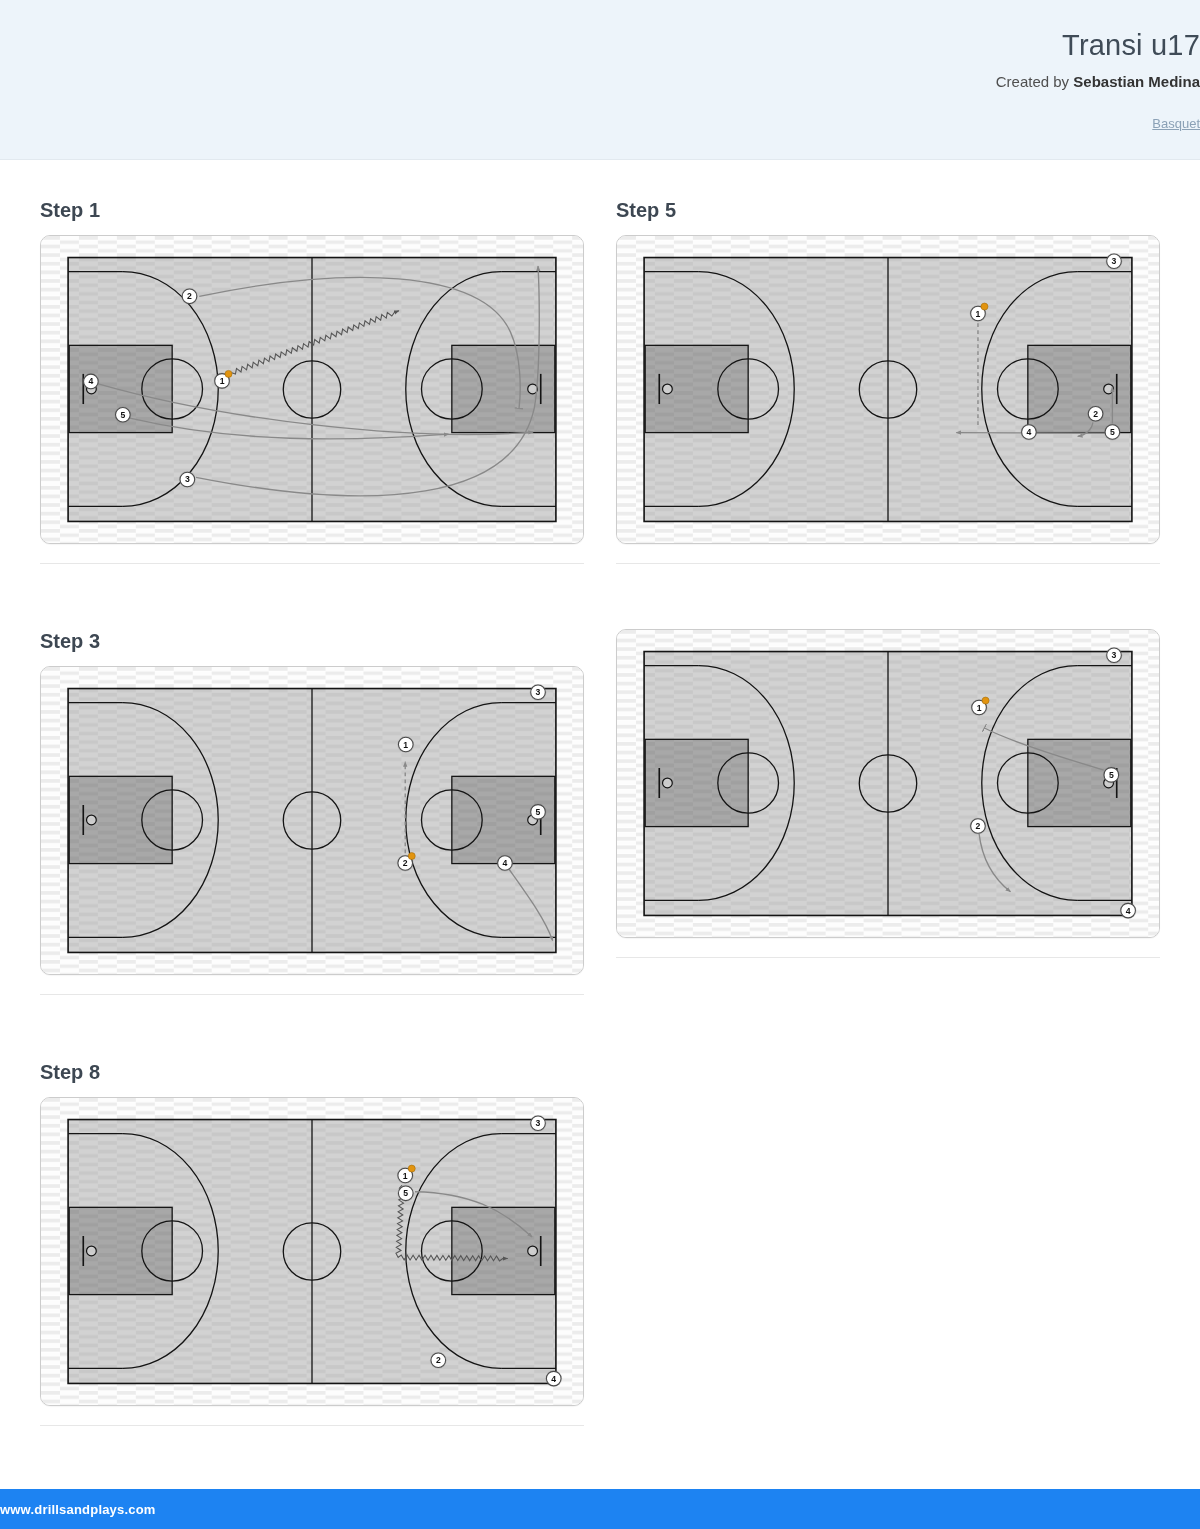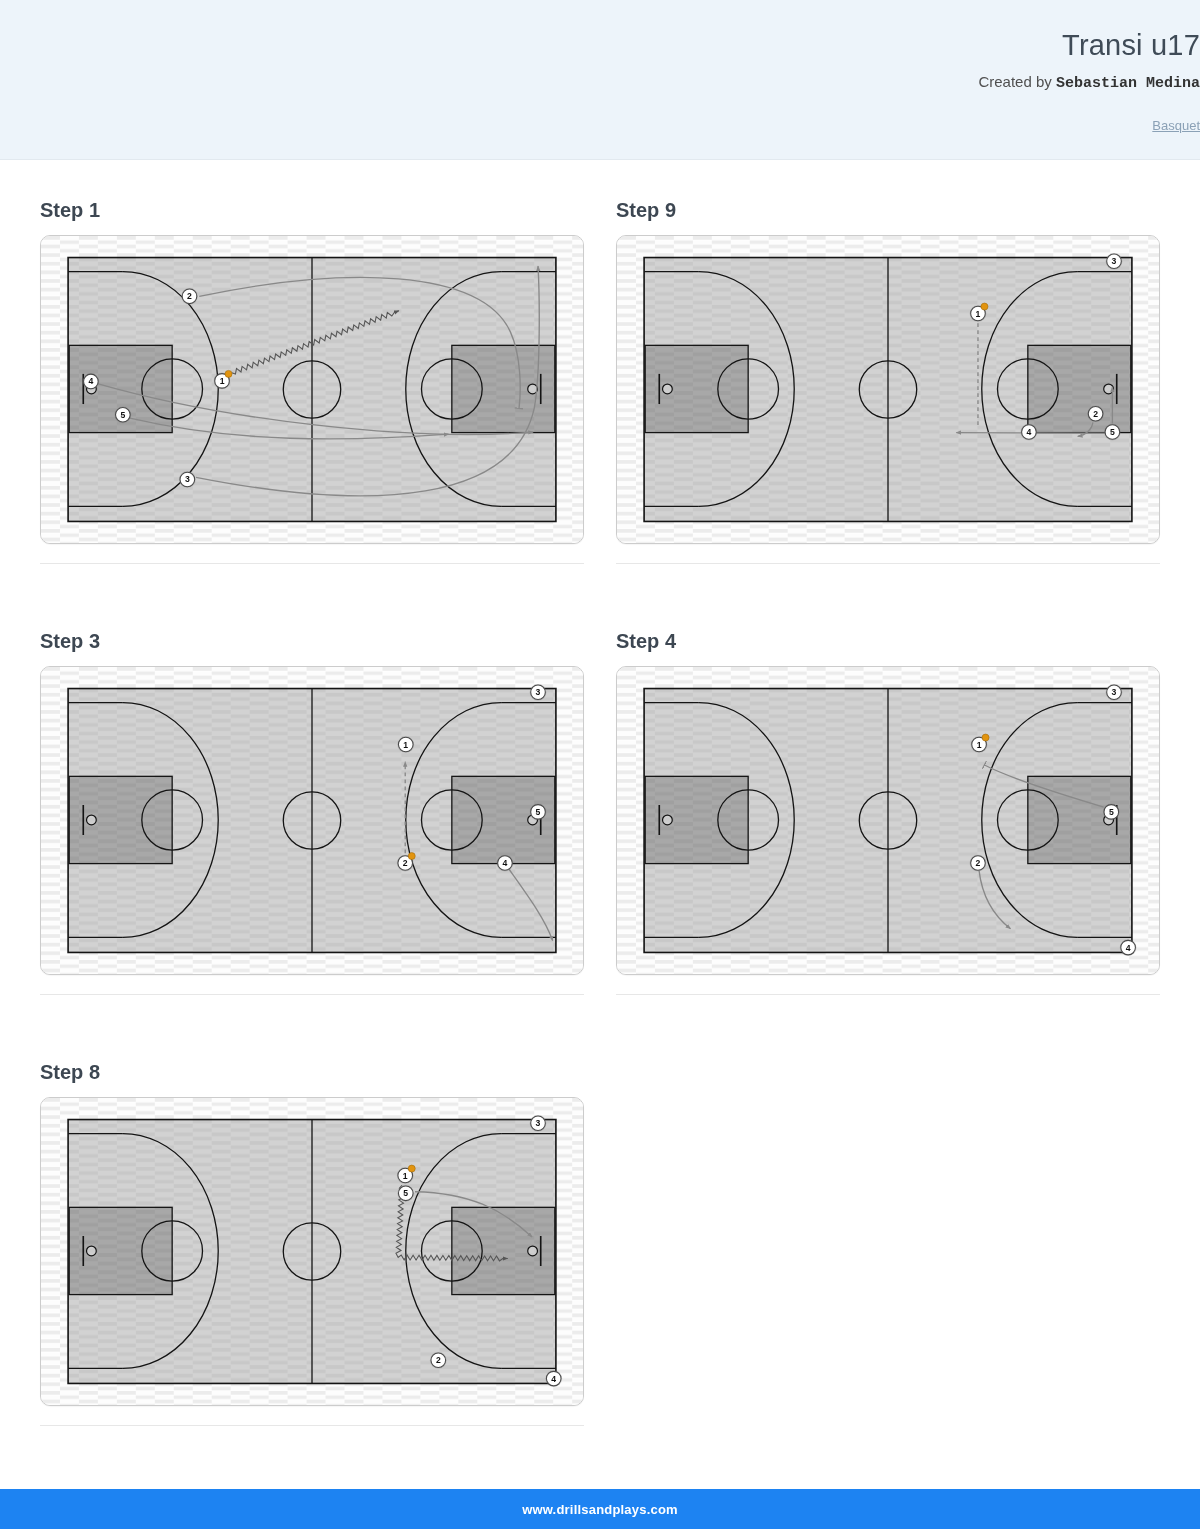--- a/index.html
+++ b/index.html
@@ -13,40 +13,40 @@
   .hdr{
     height:160px;background:#edf4fa;border-bottom:1px solid #e2e9ef;
     text-align:right;box-sizing:border-box;padding-top:27px;
   }
   .hdr h1{
     margin:0;font-size:29px;font-weight:400;color:#3f4b57;line-height:36px;letter-spacing:.2px;
   }
   .hdr .created{
     margin:10px 0 0;font-size:15px;color:#4f4f4f;
   }
-  .hdr .created strong{color:#333;font-family:Liberation Mono, monospace;}
+  .hdr .created strong{color:#333;}
   .hdr .category{
     margin:26px 0 0;font-size:13px;color:#8ba1b6;text-decoration:underline;
   }
   
   main{padding:0 40px;margin-top:38px;display:grid;grid-template-columns:1fr 1fr;column-gap:32px;}
   .step h2{
     margin:0 0 13px;font-size:20px;line-height:24px;font-weight:bold;color:#3d4752;
   }
   .panel{
     height:307px;border:1px solid #cccccc;border-radius:10px;overflow:hidden;
     background:#fbfbfb;box-shadow:0 1px 1px rgba(0,0,0,.04);
   }
   .panel svg{display:block;width:100%;height:100%;}
   .step hr{border:none;border-top:1px solid #e7e7e7;margin:19px 0 0;}
   .step{margin-bottom:65px;}
   
   .ftr{
     position:absolute;left:0;right:0;bottom:0;height:40px;
-    display:flex;align-items:center;justify-content:center;
+    display:flex;align-items:center;
   }
   .ftr span{color:#ffffff;font-size:13px;font-weight:bold;letter-spacing:.2px;}
 </style>
 </head>
 <body>
 
 <header class="hdr" style="background: rgb(237, 244, 250);">
   <h1>Transi u17</h1>
   <p class="created"><span>Created by</span>&nbsp;<strong>Sebastian Medina</strong></p>
   <p class="category">Basquet</p>
@@ -133,21 +133,21 @@
           <g transform="translate(270 452)">
             <circle r="15.5" fill="rgba(120,120,120,0.25)" stroke="none"></circle>
             <circle r="13.5" fill="#ffffff" stroke="#4a4a4a" stroke-width="2"></circle>
             <text y="5.5" text-anchor="middle" font-size="16" font-weight="bold" fill="#111" font-family="&quot;Liberation Sans&quot;, sans-serif">3</text>
           </g>
         </svg>
       </div>
       <hr>
     </section>
     <section class="step">
-      <h2>Step 9</h2>
+      <h2>Step 5</h2>
       <div class="panel">
         <svg viewBox="0 0 1000 570" preserveAspectRatio="none">
           <defs>
             <pattern id="flo-s1" width="70" height="16" patternUnits="userSpaceOnUse">
               <rect width="70" height="16" fill="#c8c8c8"></rect>
               <rect x="0" y="0" width="35" height="7" fill="#d2d2d2"></rect>
               <rect x="35" y="8" width="35" height="7" fill="#d2d2d2"></rect>
               <rect x="0" y="7" width="70" height="1" fill="rgba(255,255,255,0.22)"></rect>
               <rect x="0" y="15" width="70" height="1" fill="rgba(255,255,255,0.22)"></rect>
             </pattern>
@@ -301,21 +301,20 @@
           <g transform="translate(856 364)">
             <circle r="15.5" fill="rgba(120,120,120,0.25)" stroke="none"></circle>
             <circle r="13.5" fill="#ffffff" stroke="#4a4a4a" stroke-width="2"></circle>
             <text y="5.5" text-anchor="middle" font-size="16" font-weight="bold" fill="#111" font-family="&quot;Liberation Sans&quot;, sans-serif">4</text>
           </g>
         </svg>
       </div>
       <hr>
     </section>
     <section class="step">
-      <h2>Step 4</h2>
       <div class="panel">
         <svg viewBox="0 0 1000 570" preserveAspectRatio="none">
           <defs>
             <pattern id="flo-s3" width="70" height="16" patternUnits="userSpaceOnUse">
               <rect width="70" height="16" fill="#c8c8c8"></rect>
               <rect x="0" y="0" width="35" height="7" fill="#d2d2d2"></rect>
               <rect x="35" y="8" width="35" height="7" fill="#d2d2d2"></rect>
               <rect x="0" y="7" width="70" height="1" fill="rgba(255,255,255,0.22)"></rect>
               <rect x="0" y="15" width="70" height="1" fill="rgba(255,255,255,0.22)"></rect>
             </pattern>

